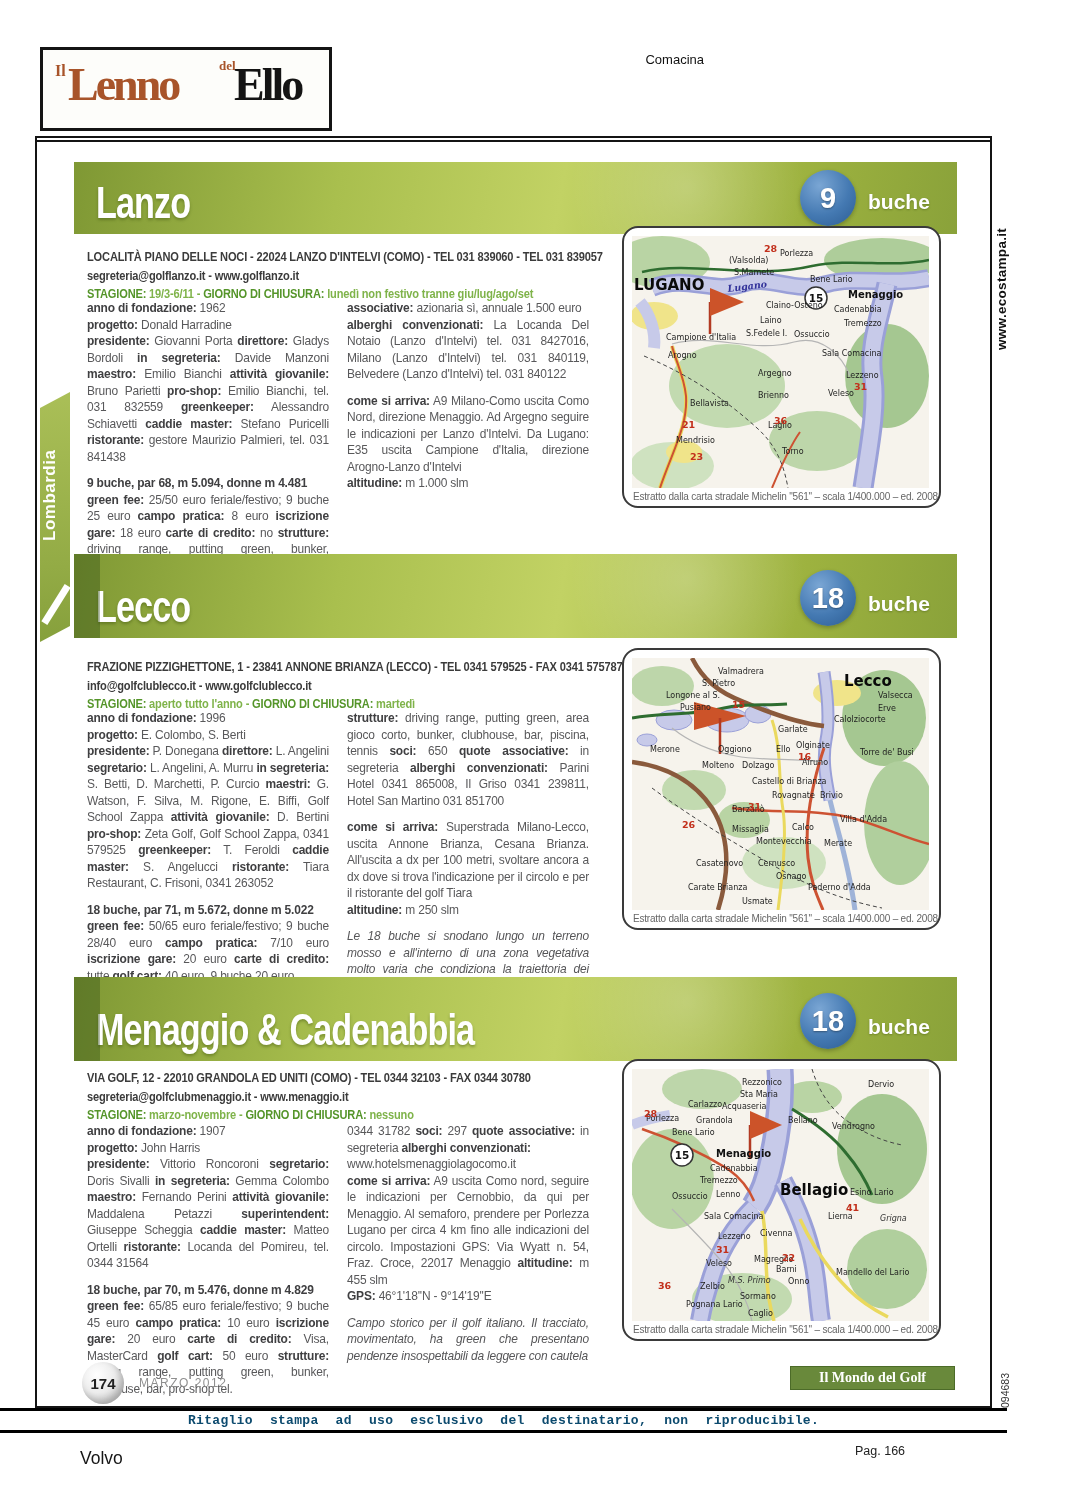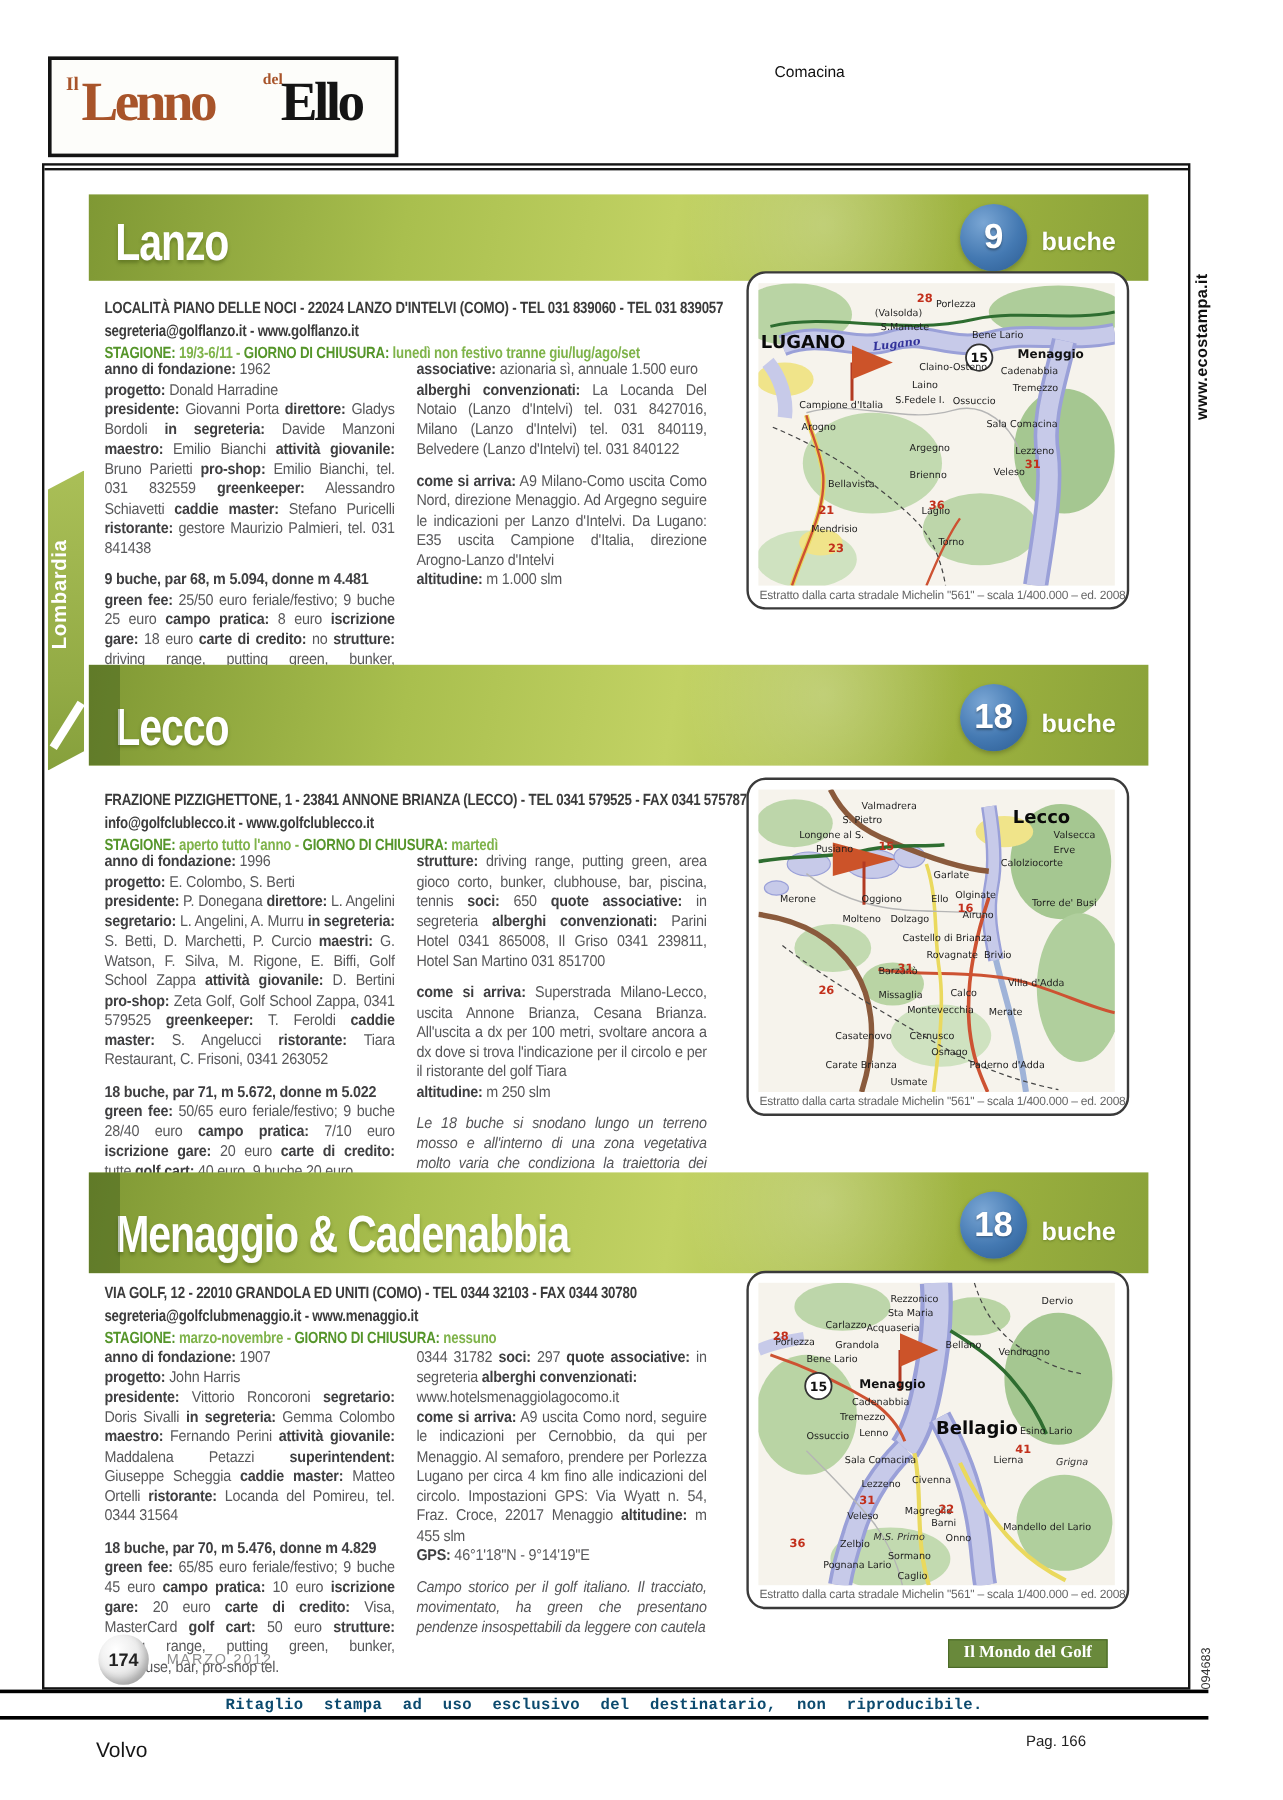--- a/index.html
+++ b/index.html
@@ -80,21 +80,21 @@
   .mroute{font:bold 10.5px "DejaVu Sans",sans-serif;fill:#111;text-anchor:middle}
   .mlake{font:italic bold 9.5px "DejaVu Serif",serif;fill:#32329a}
 
   
   .ball{position:absolute;left:45px;top:1224px;width:42px;height:42px;border-radius:50%;
         background:radial-gradient(circle at 35% 30%,#fff,#ececec 45%,#cecece 75%,#b5b5b5);
         box-shadow:inset -3px -4px 6px rgba(0,0,0,.18);display:flex;align-items:center;justify-content:center;
         font-weight:bold;font-size:15px;color:#222}
   .issue-month{position:absolute;left:102px;top:1238px;font-size:12px;color:#8f8f8f;letter-spacing:1.5px}
   .brand-badge{position:absolute;left:753px;top:1228px;background:#69893b;color:#fff;border:1px solid #4c6b28;
-               font-family:"Liberation Serif",serif;font-weight:bold;font-size:14px;padding:3px 12px;white-space:nowrap}
+               font-family:"Liberation Serif",serif;font-weight:bold;font-size:14px;padding:3px 28px;white-space:nowrap}
 
   .strip{position:absolute;left:0;top:1408px;width:1007px;height:25px;border-top:3px solid #000;border-bottom:3px solid #000;
          display:flex;align-items:center;justify-content:center;font-family:"Liberation Mono","DejaVu Sans Mono",monospace;
          font-weight:bold;font-size:13px;word-spacing:9px;letter-spacing:.3px;color:#0c4a6e;box-sizing:border-box}
   .volvo{position:absolute;left:80px;top:1448px;font-size:17.5px;color:#161616}
   .pag{position:absolute;left:855px;top:1444px;width:100px;text-align:left;font-size:12.5px;color:#222}
 </style>
 </head>
 <body>
 

